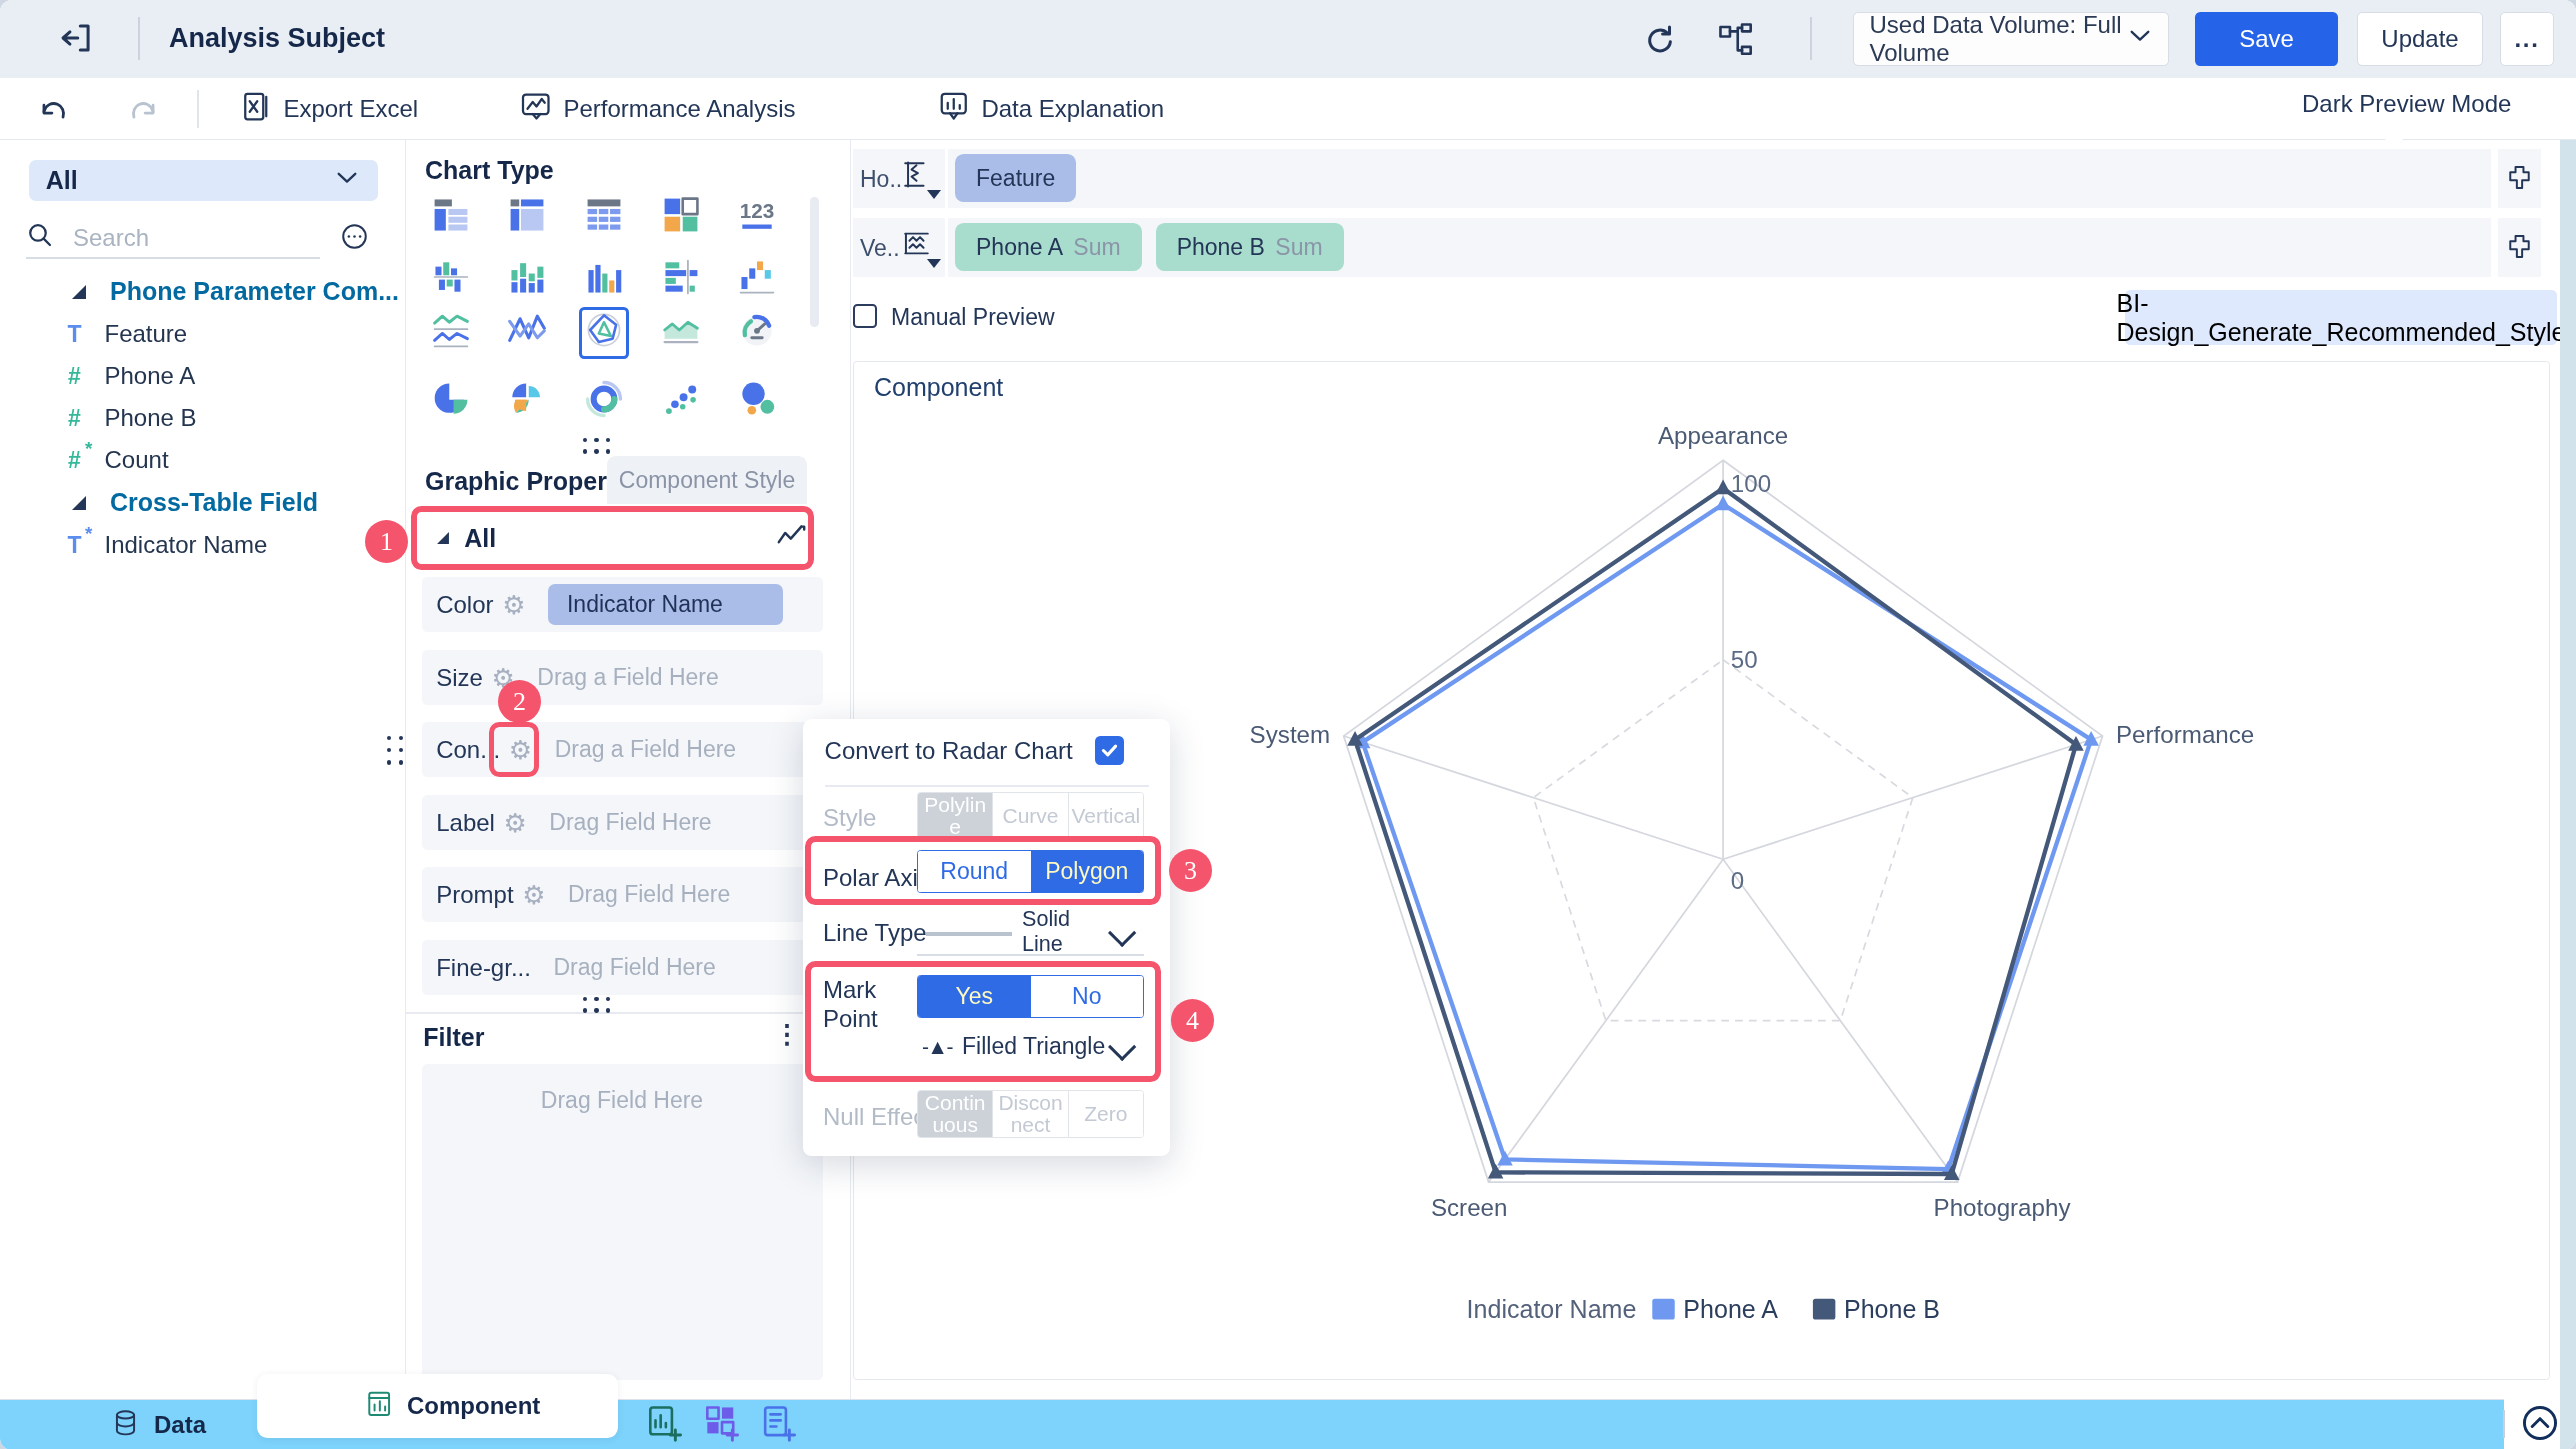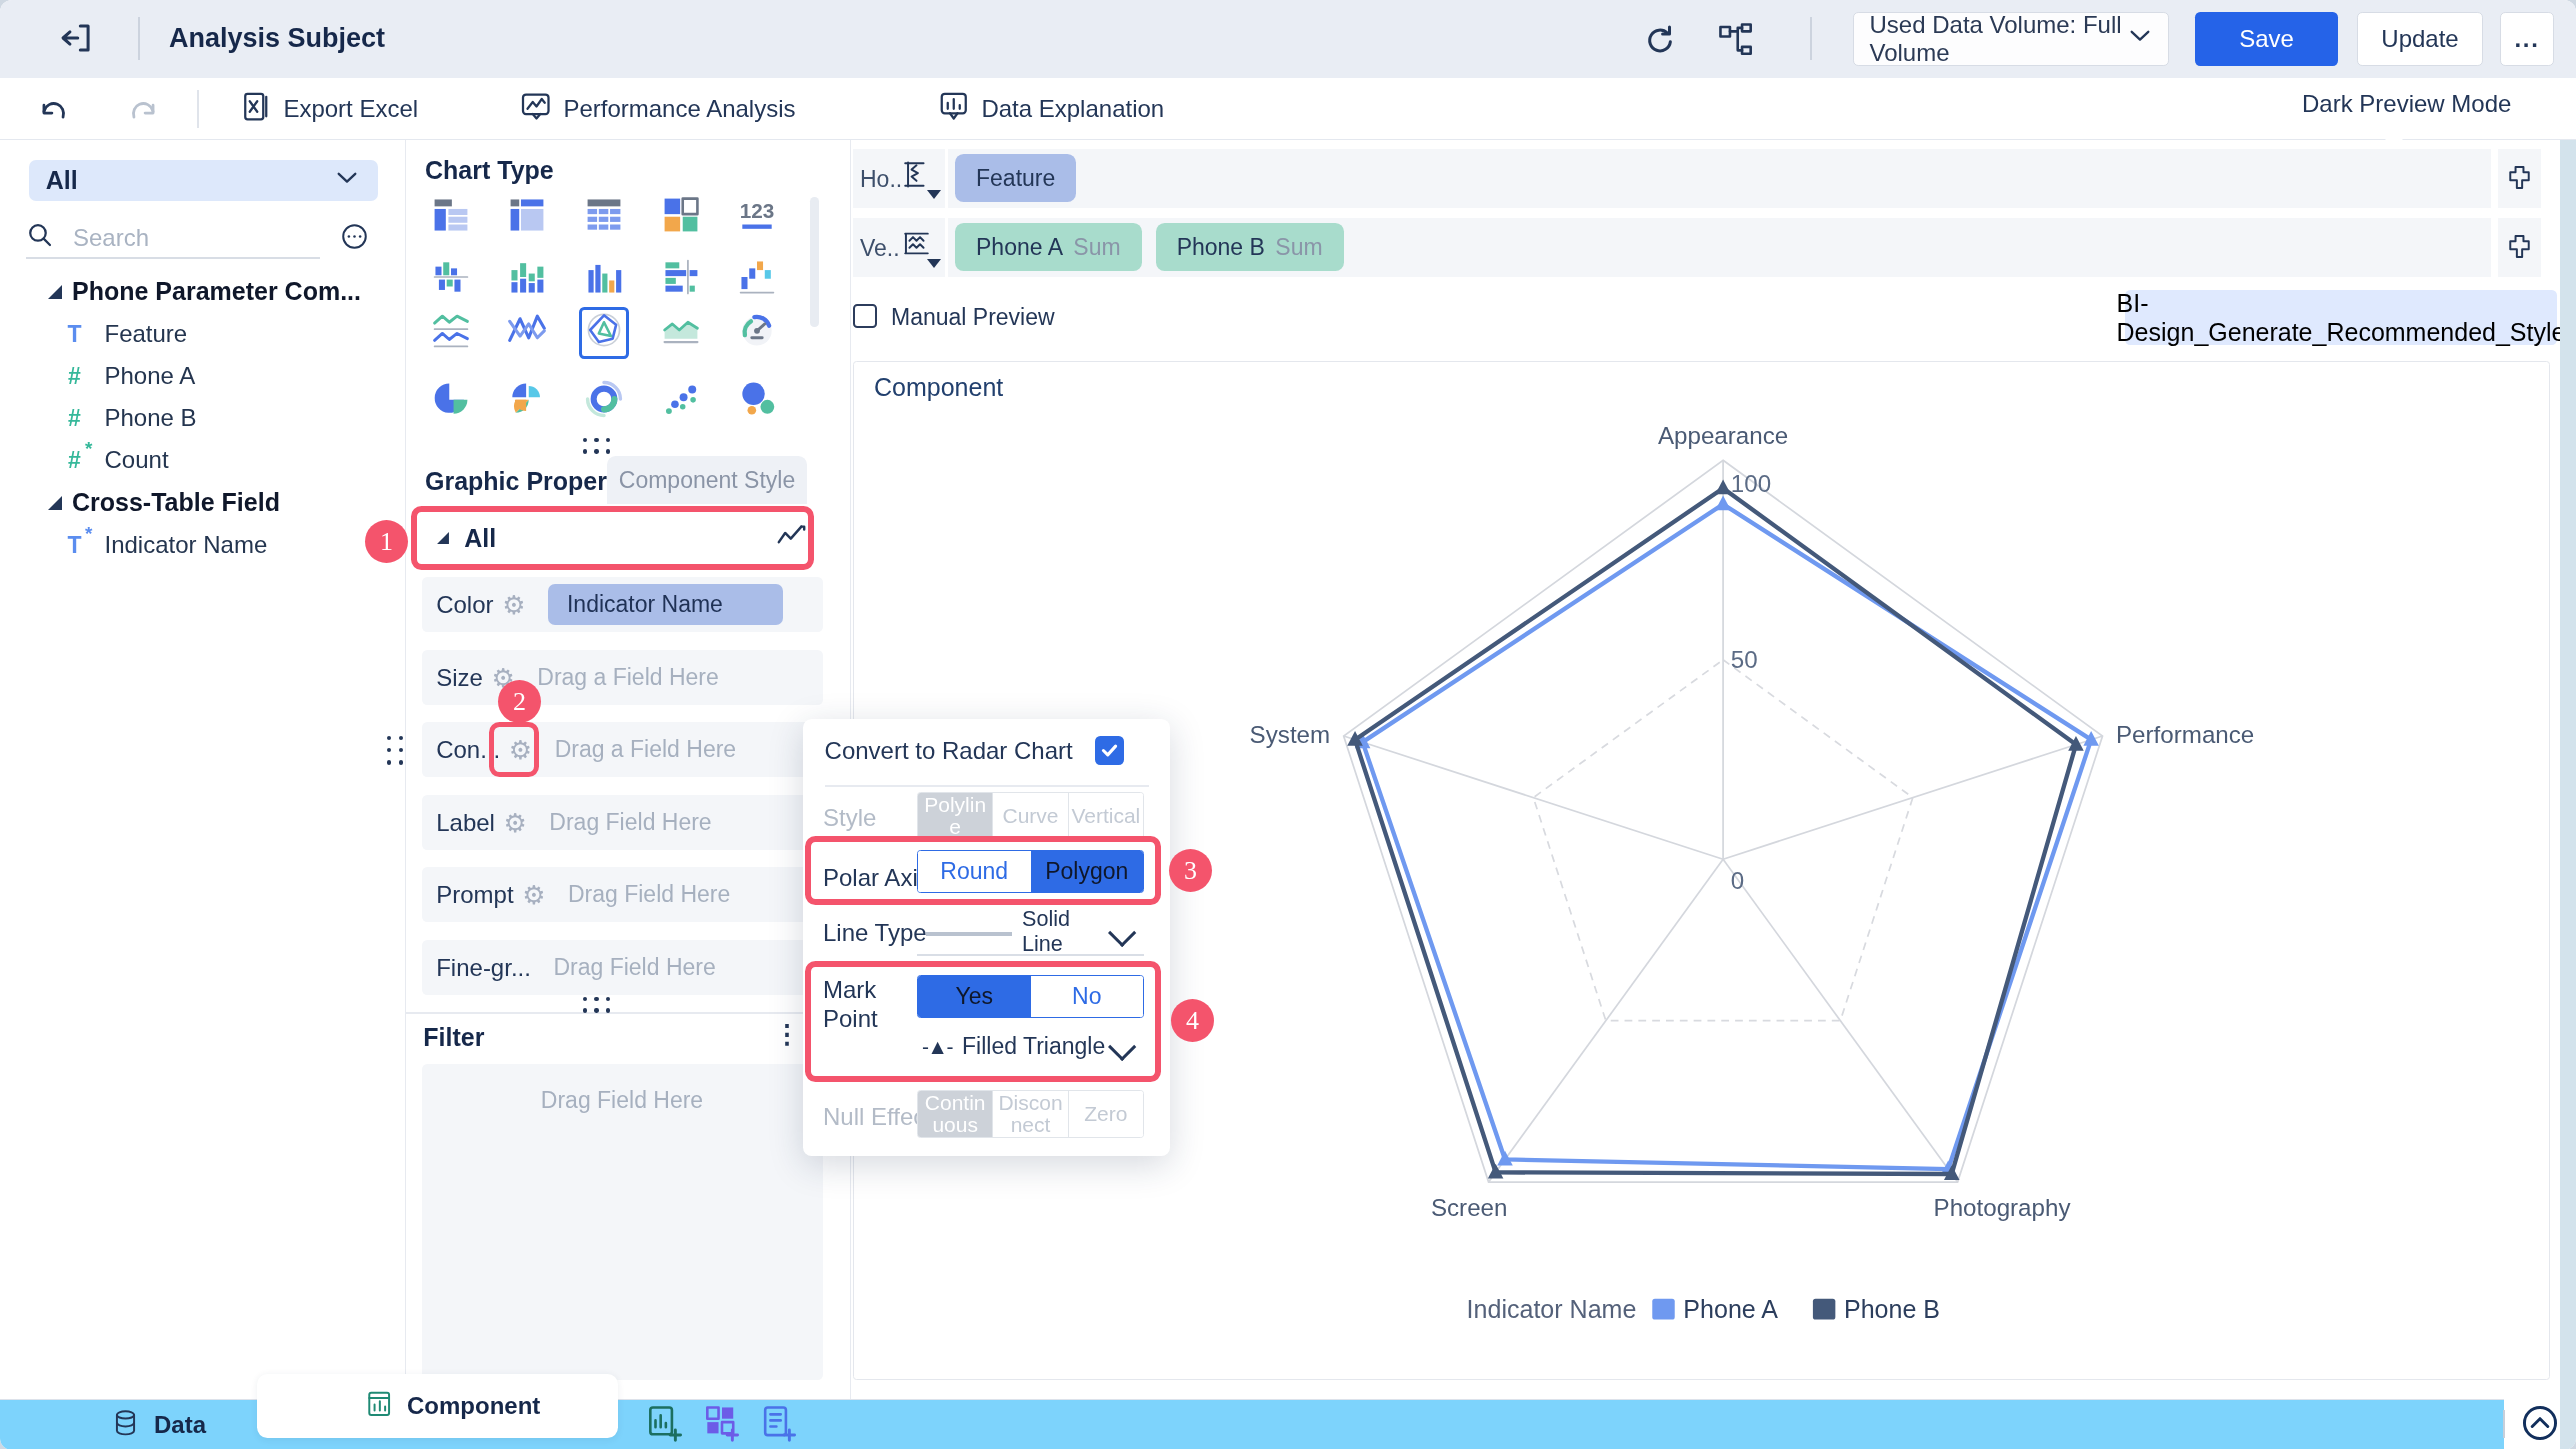--- a/index.html
+++ b/index.html
@@ -21,21 +21,21 @@
   .toggle .knob{position:absolute;left:2.6px;top:2.6px;width:24px;height:24px;border-radius:50%;background:#fff;}
   
   .sidebar{left:0;top:140px;width:406px;height:1259px;background:#fff;border-right:1.7px solid #e7eaf0;box-sizing:border-box;}
   .all-pill{left:28.5px;top:20px;width:349px;height:41px;background:#dde8fb;border-radius:7px;display:flex;align-items:center;justify-content:space-between;padding:0 17.3px;box-sizing:border-box;}
   .all-pill span{font-size:25px;font-weight:bold;color:#16284a;}
   .search-row{left:26px;top:79px;width:354px;height:38px;display:flex;align-items:center;}
   .search-input{border:none;outline:none;font-size:24px;color:#233657;width:216px;background:transparent;margin-left:14px;}
   .search-input::placeholder{color:#a9b3c2;}
   .search-underline{left:26px;top:117px;width:294px;height:1.7px;background:#d8dde5;}
   .tree{left:0px;top:130px;width:406px;}
-  .tree-section{display:flex;align-items:center;gap:10px;height:43px;padding-left:48px;font-size:25px;font-weight:bold;color:#0f172a;cursor:pointer;}
+  .tree-section{display:flex;align-items:center;gap:24px;height:43px;padding-left:72px;font-size:25px;font-weight:bold;color:#0369a1;cursor:pointer;}
   .tree-item{display:flex;align-items:center;gap:15.5px;height:42px;padding-left:60px;font-size:24px;color:#24354f;cursor:pointer;}
   .tri{width:0;height:0;border-left:14px solid transparent;border-bottom:14px solid #233657;transform:rotate(0deg);}
   .fld-ic{width:29px;font-size:23px;font-weight:bold;position:relative;display:inline-block;text-align:center;}
   .fld-ic .star{position:absolute;top:-8.6px;right:-3.5px;font-size:19px;}
   
   .midpanel{left:406px;top:140px;width:445px;height:1259px;background:#fff;border-right:1.7px solid #e7eaf0;box-sizing:border-box;}
   .section-title{font-size:25px;font-weight:bold;color:#16284a;}
   .chart-grid-item{position:absolute;width:41px;height:41px;display:flex;align-items:center;justify-content:center;cursor:pointer;}
   .sel-box{left:173px;top:167px;width:50px;height:52px;border:3.5px solid #2e6be5;border-radius:5.2px;box-sizing:border-box;}
   .mid-scroll{left:404px;top:57px;width:8.6px;height:130px;background:#e8ecf2;border-radius:4.3px;}
@@ -65,21 +65,21 @@
   .popup{left:803px;top:719px;width:367px;height:437px;background:#fff;border-radius:8.6px;box-shadow:0 8.6px 35px rgba(30,46,80,.18);z-index:50;}
   .pop-label{font-size:24px;color:#233657;}
   .pop-label-dis{font-size:24px;color:#b3bbc7;}
   .seg{display:flex;border-radius:3.5px;overflow:hidden;box-sizing:border-box;}
   .seg-dis{border:1.7px solid #e1e5ea;}
   .seg-dis .s{flex:1;display:flex;align-items:center;justify-content:center;text-align:center;font-size:21px;line-height:22.5px;color:#c3cad4;background:#fff;border-left:1.7px solid #e1e5ea;overflow:hidden;word-break:break-all;padding:0 1.7px;}
   .seg-dis .s:first-child{border-left:none;}
   .seg-dis .s.on{background:#cdd2d9;color:#fff;}
   .seg-blue{border:1.7px solid #2e6be5;}
   .seg-blue .s{flex:1;display:flex;align-items:center;justify-content:center;font-size:23px;color:#2e6be5;background:#fff;cursor:pointer;}
-  .seg-blue .s.on{background:#2e6be5;color:#0f172a;}
+  .seg-blue .s.on{background:#2e6be5;color:#fef9c3;}
   .checkbox-on{width:29px;height:29px;background:#2e6be5;border-radius:5.2px;display:flex;align-items:center;justify-content:center;}
   .chev{width:17.3px;height:17.3px;border-right:3px solid #233657;border-bottom:3px solid #233657;transform:rotate(45deg);}
   
   .ann-box{position:absolute;border:6px solid #f4546c;border-radius:10.4px;box-sizing:border-box;z-index:60;pointer-events:none;}
   .badge{position:absolute;width:43px;height:43px;border-radius:50%;background:#f4546c;color:#fff;display:flex;align-items:center;justify-content:center;font-family:"Liberation Serif",serif;font-size:26px;z-index:61;}
   
   .bottombar{left:0;top:1399px;width:2504px;height:50px;background:#7dd3fc;border-top:1.7px solid #dde2ea;box-sizing:border-box;z-index:10;}
   .active-tab{left:257px;top:1374px;width:361px;height:64px;background:#fff;border-radius:10.4px;box-shadow:0 1.7px 7px rgba(30,46,80,.08);z-index:11;display:flex;align-items:center;padding-left:112px;gap:12px;box-sizing:border-box;}
   .tab-txt{font-size:24px;font-weight:bold;color:#16284a;}
   .right-strip{left:2560px;top:140px;width:15.5px;height:1310px;background:#d3e3ec;}

